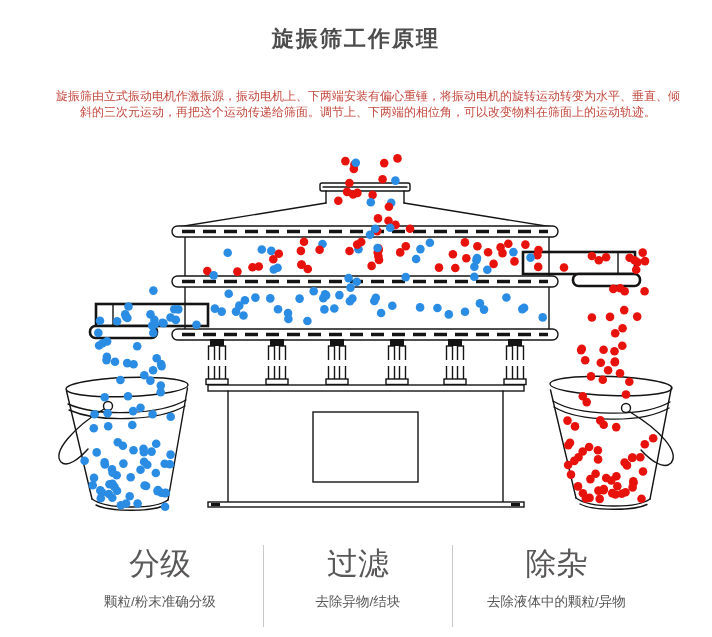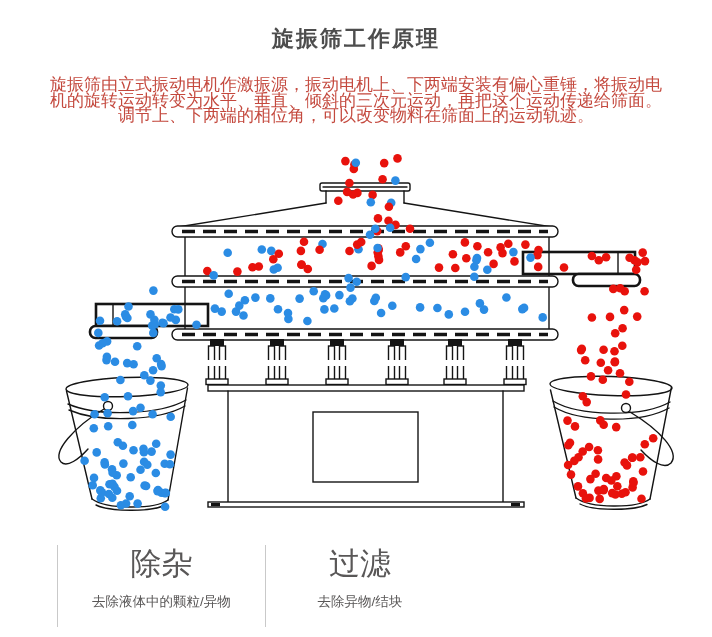--- a/index.html
+++ b/index.html
@@ -10,21 +10,21 @@
     --c-blue:#2b8ce4;
     --c-divider:#c9c9c9;
     --c-feat:#595757;
   }
   html,body{margin:0;padding:0;background:#fff;}
   body{width:712px;height:637px;position:relative;overflow:hidden;
        font-family:"Liberation Sans",sans-serif;}
   .page-title{position:absolute;top:24px;left:0;width:712px;text-align:center;
        font-size:22px;font-weight:bold;letter-spacing:2px;color:var(--c-title);margin:0;}
   .page-desc{position:absolute;top:77px;left:44px;width:624px;text-align:center;
-       font-size:17px;line-height:15.5px;color:var(--c-desc);margin:0;}
+       font-size:12px;line-height:15.5px;color:var(--c-desc);margin:12px;}
   .diagram{position:absolute;top:0;left:0;width:712px;height:637px;}
   .features{position:absolute;top:545px;left:57px;width:603px;height:82px;display:flex;}
   .feature-col{box-sizing:border-box;display:flex;flex-direction:column;align-items:center;}
   .feature-col.c1{width:206px;}
   .feature-col.c2{width:189px;border-left:1px solid var(--c-divider);}
   .feature-col.c3{width:208px;border-left:1px solid var(--c-divider);}
   .feature-title{font-size:31px;line-height:38px;color:var(--c-feat);}
   .feature-sub{margin-top:10px;font-size:13.5px;color:var(--c-feat);}
   
   .ln{stroke:var(--c-line);stroke-width:1.4;fill:none;stroke-linecap:round;}
@@ -452,21 +452,25 @@
       <circle cx="585.9" cy="498.4" r="4.3" fill="#e8120c"></circle>
       <circle cx="633.3" cy="481.4" r="4.3" fill="#e8120c"></circle>
       <circle cx="612.2" cy="493.1" r="4.3" fill="#e8120c"></circle>
       <circle cx="603.6" cy="490.2" r="4.3" fill="#e8120c"></circle>
       <circle cx="590.4" cy="479.1" r="4.3" fill="#e8120c"></circle>
       <circle cx="617.3" cy="486.3" r="4.3" fill="#e8120c"></circle>
     </g>
 </svg>
 
 <div class="features">
-  <div class="feature-col c3">
-    <div class="feature-title">除杂</div>
-    <div class="feature-sub">去除液体中的颗粒/异物</div>
+  <div class="feature-col c1">
+    <div class="feature-title">分级</div>
+    <div class="feature-sub">颗粒/粉末准确分级</div>
   </div>
   <div class="feature-col c2">
     <div class="feature-title">过滤</div>
     <div class="feature-sub">去除异物/结块</div>
   </div>
+  <div class="feature-col c3">
+    <div class="feature-title">除杂</div>
+    <div class="feature-sub">去除液体中的颗粒/异物</div>
+  </div>
 </div>
 
 </body></html>

